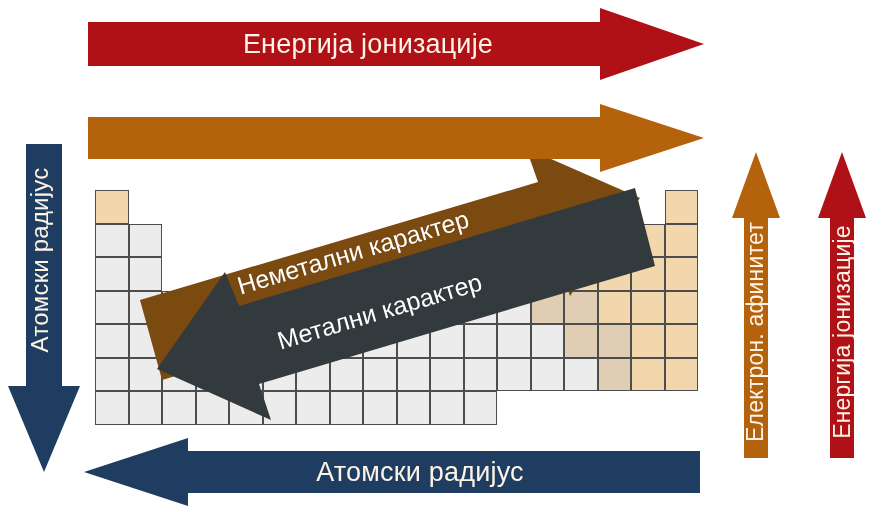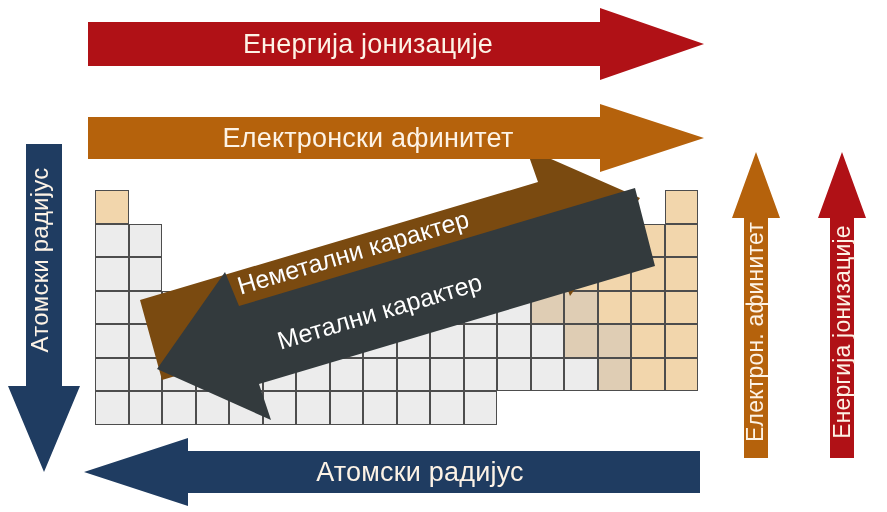--- a/index.html
+++ b/index.html
@@ -232,21 +232,20 @@
   <div class="diag-label" id="label-metal">Метални карактер</div>
 
   <svg class="arrow-svg" id="arrow-ioniz-h-wrap" width="616" height="72" viewBox="0 0 616 72">
     <polygon points="0,14 512,14 512,0 616,36 512,72 512,58 0,58" fill="#B01116"></polygon>
   </svg>
   <div class="arrow-label" id="arrow-ioniz-h-label">Енергија јонизације</div>
 
   <svg class="arrow-svg" id="arrow-affin-h-wrap" width="616" height="68" viewBox="0 0 616 68">
     <polygon points="0,13 512,13 512,0 616,34 512,68 512,55 0,55" fill="#B5620C"></polygon>
   </svg>
-  <div class="arrow-label" id="arrow-affin-h-label">Електронски афинитет</div>
 
   <svg class="arrow-svg" id="arrow-radius-h-wrap" width="616" height="68" viewBox="0 0 616 68">
     <polygon points="616,13 104,13 104,0 0,34 104,68 104,55 616,55" fill="#1F3C61"></polygon>
   </svg>
   <div class="arrow-label" id="arrow-radius-h-label">Атомски радијус</div>
 
   <svg class="arrow-svg" id="arrow-radius-v-wrap" width="72" height="328" viewBox="0 0 72 328">
     <polygon points="18,0 54,0 54,242 72,242 36,328 0,242 18,242" fill="#1F3C61"></polygon>
   </svg>
   <div class="arrow-label" id="arrow-radius-v-label">Атомски радијус</div>

